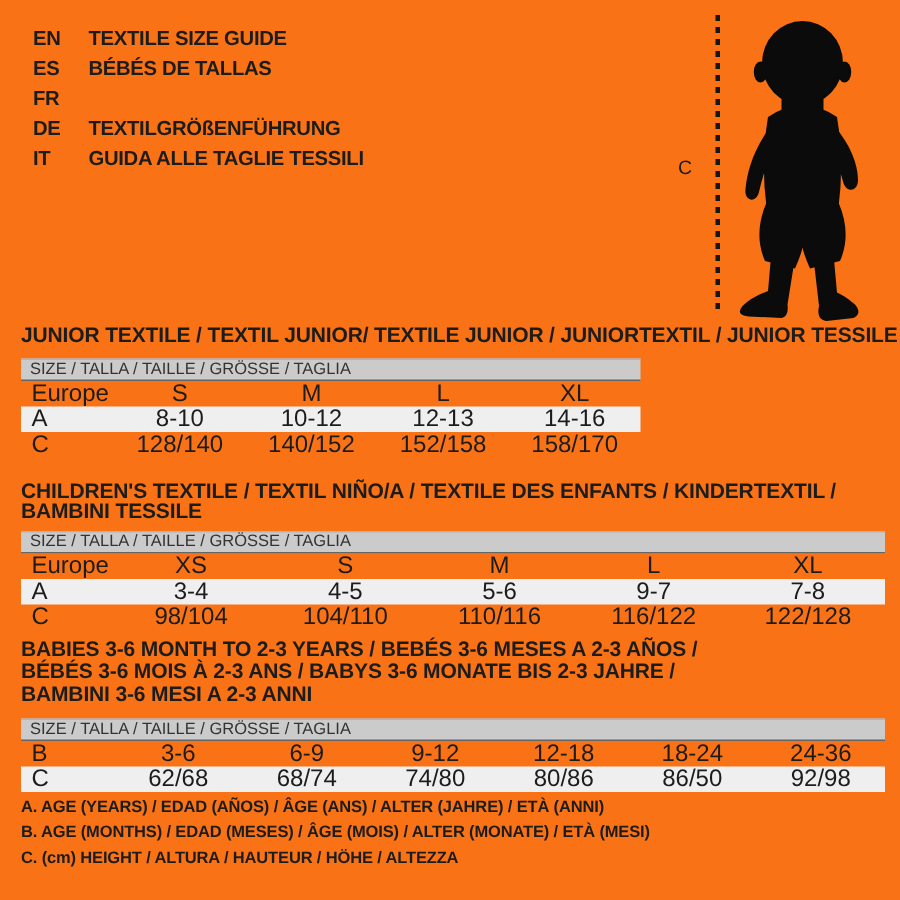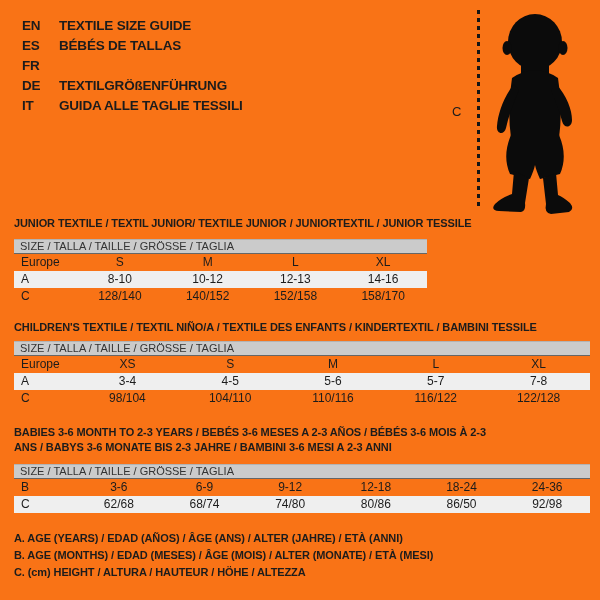--- a/index.html
+++ b/index.html
@@ -14,28 +14,28 @@
 
   
   .fig-line{position:absolute;left:477px;top:10px;width:3px;height:198px;
             background:repeating-linear-gradient(to bottom,#161616 0 4px,transparent 4px 8px);}
   .fig-label{position:absolute;left:452px;top:104px;font-size:13px;font-weight:400;}
   .fig-svg{position:absolute;left:488px;top:8px;}
 
   
   .tbl-section{position:absolute;left:14px;}
   .s1{top:217px;} .s2{top:321px;} .s3{top:425px;}
-  .t-title{font-weight:700;font-size:11px;letter-spacing:-0.1px;line-height:13px;}
+  .t-title{font-weight:700;font-size:14px;letter-spacing:-0.1px;line-height:13px;}
   .s1 .t-title{margin-bottom:9px;}
   .s2 .t-title{margin-bottom:7px;}
   .s3 .t-title{line-height:15px;width:480px;margin-bottom:9px;}
   .t-bar{background:#cbcbcb;border-top:1px solid #b3b3b3;border-bottom:1px solid #666666;
          height:13px;line-height:13px;font-size:11px;color:#333;padding-left:6px;}
   .t-narrow{width:413px;} .t-wide{width:576px;}
-  .t-row{display:flex;height:17px;line-height:17px;font-size:12px;}
+  .t-row{display:flex;height:17px;line-height:17px;font-size:16px;}
   .t-row.alt{background:#efefef;}
   .t-label{width:62px;padding-left:7px;box-sizing:border-box;}
   .t-cell{flex:1;text-align:center;}
 
   
   .notes{position:absolute;left:14px;top:530px;font-weight:700;font-size:11px;
          line-height:17px;letter-spacing:-0.1px;}
 </style>
 </head>
 <body>
@@ -122,21 +122,21 @@
             <div class="t-cell">S</div>
             <div class="t-cell">M</div>
             <div class="t-cell">L</div>
             <div class="t-cell">XL</div>
           </div>
           <div class="t-row alt">
             <div class="t-label">A</div>
             <div class="t-cell">3-4</div>
             <div class="t-cell">4-5</div>
             <div class="t-cell">5-6</div>
-            <div class="t-cell">5-7</div>
+            <div class="t-cell">9-7</div>
             <div class="t-cell">7-8</div>
           </div>
           <div class="t-row">
             <div class="t-label">C</div>
             <div class="t-cell">98/104</div>
             <div class="t-cell">104/110</div>
             <div class="t-cell">110/116</div>
             <div class="t-cell">116/122</div>
             <div class="t-cell">122/128</div>
           </div>

